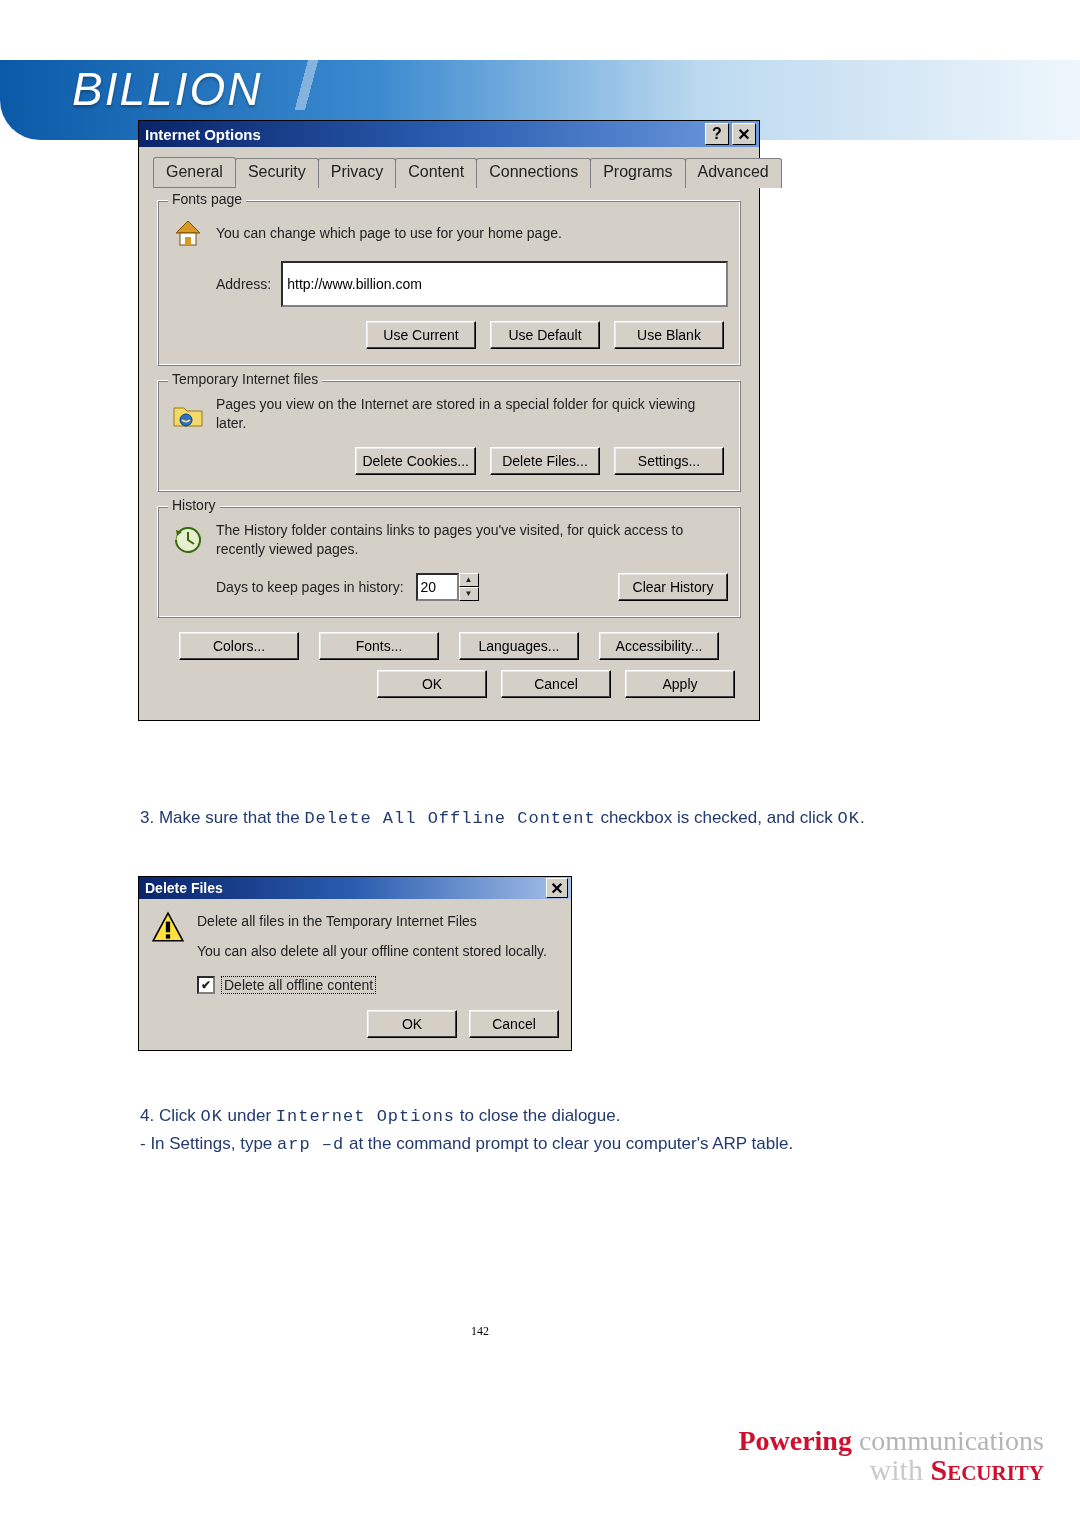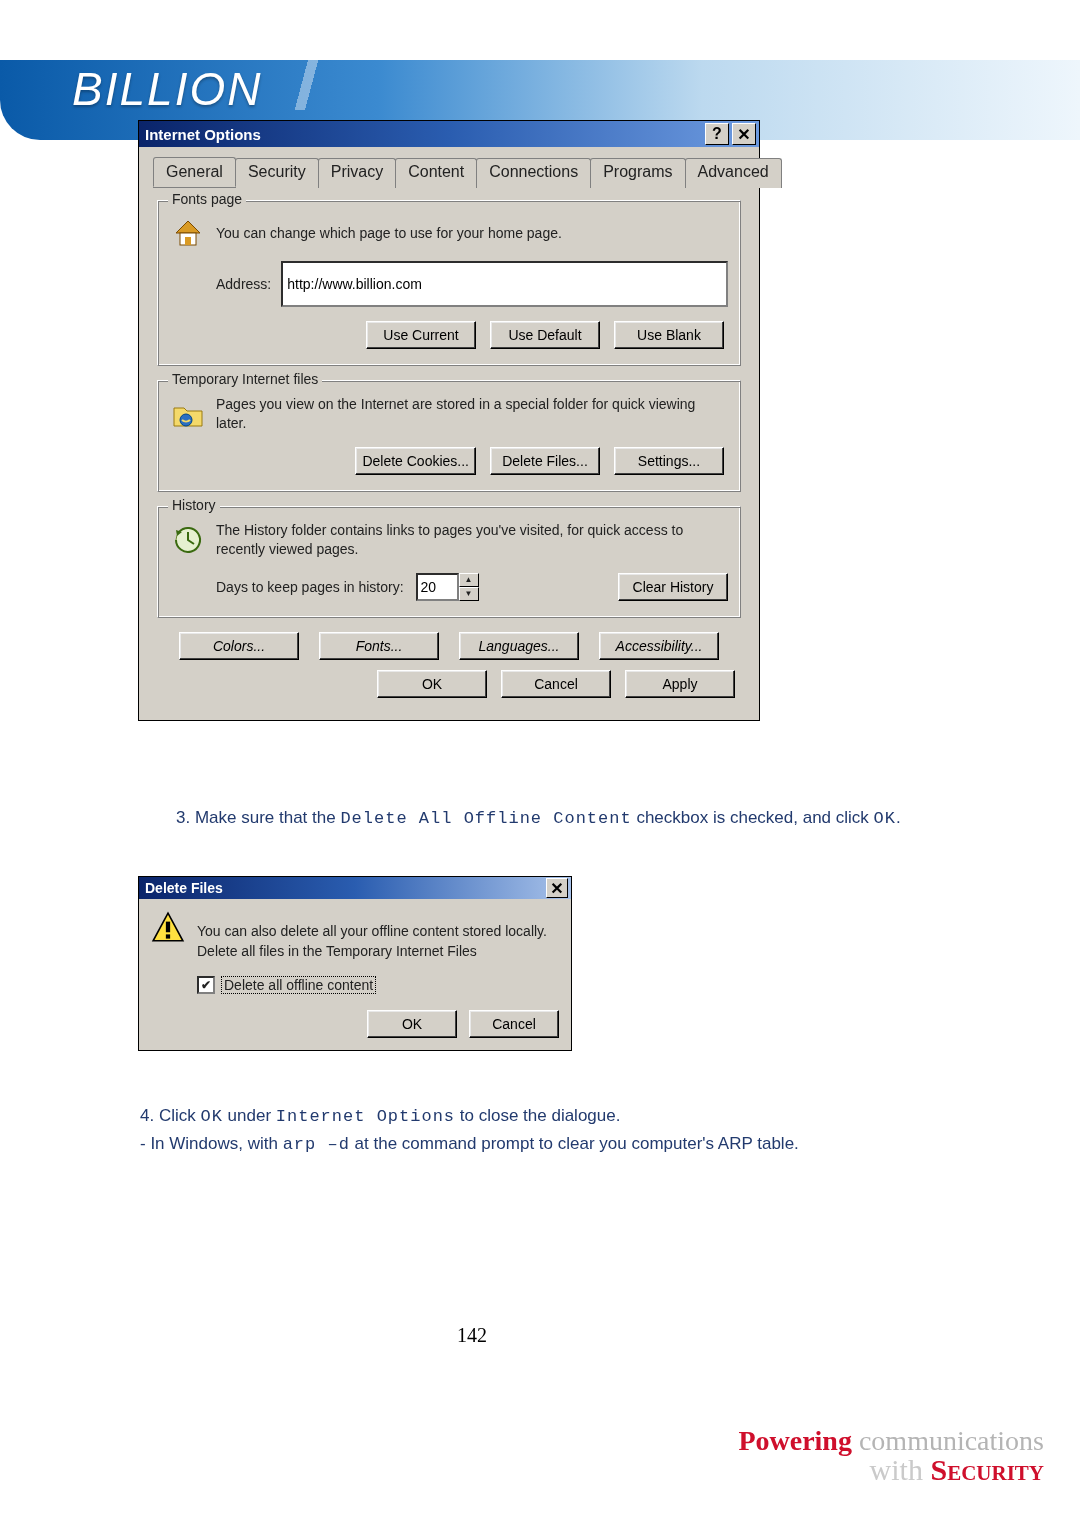--- a/index.html
+++ b/index.html
@@ -30,41 +30,41 @@
   .inset-input{flex:1;height:22px;background:#fff;border:2px inset #808080;padding:10px 4px;font-size:14px;}
   .btn{min-width:110px;height:28px;background:#d4d0c8;border:1px solid #000;border-top-color:#fff;border-left-color:#fff;box-shadow:inset -1px -1px 0 #404040, inset 1px 1px 0 #e8e8e8;font-size:14px;}
   .btn-row{display:flex;gap:14px;justify-content:flex-end;margin-top:14px;margin-right:4px;}
   .btn-row.spread{justify-content:flex-end;}
   .hist-row{display:flex;align-items:center;margin-top:14px;margin-left:46px;gap:12px;}
   .spin{display:flex;}
   .spin input{width:34px;height:22px;border:2px inset #808080;background:#fff;text-align:left;padding-left:3px;font-size:14px;}
   .spin-btns{display:flex;flex-direction:column;}
   .spin-btns div{width:18px;height:12px;border:1px solid #000;border-top-color:#fff;border-left-color:#fff;background:#d4d0c8;font-size:8px;display:flex;align-items:center;justify-content:center;}
   .quad-row{display:flex;gap:20px;justify-content:center;margin:0 4px 10px;}
-  .quad-row .btn{min-width:120px;font-style:italic;}
+  .quad-row .btn{min-width:120px;}
   .dlg-btn-row{display:flex;gap:14px;justify-content:flex-end;margin-right:10px;margin-bottom:10px;}
   .dlg-btn-row .btn{min-width:110px;}
   
   .doc-text{position:absolute;left:140px;width:800px;font-size:17px;color:#223a6e;line-height:1.6;}
-  .doc-text.p3{top:804px;margin-left:36px;}
+  .doc-text.p3{top:804px;}
   .doc-text .mono{font-family:"Courier New",monospace;letter-spacing:1px;}
   
   .df-dialog{position:absolute;left:138px;top:876px;width:432px;border:1px solid #000;background:#d4d0c8;}
   .df-titlebar{height:22px;background:linear-gradient(90deg,#0a246a 0%, #2a5db0 50%, #a8c2ea 100%);display:flex;align-items:center;color:#fff;font-weight:bold;font-size:14px;padding-left:6px;gap:15px;}
   .df-body{padding:12px 12px 12px;}
   .df-body .row{display:flex;gap:12px;align-items:flex-start;}
   .warn-icon{width:34px;height:34px;flex:0 0 34px;}
   .df-text{font-size:14px;line-height:1.45;}
   .chk-row{margin-top:14px;margin-left:46px;display:flex;align-items:center;gap:6px;}
   .chk{width:14px;height:14px;border:2px inset #808080;background:#fff;display:flex;align-items:center;justify-content:center;font-size:12px;font-weight:bold;}
   .chk-label{border:1px dotted #000;padding:0 2px;font-size:14px;}
   .df-btn-row{display:flex;gap:12px;justify-content:flex-end;margin-top:16px;}
   .df-btn-row .btn{min-width:90px;}
   .doc-text.p4{top:1102px;}
-  .page-num{position:absolute;left:4px;width:936px;top:1324px;text-align:center;font-family:"Times New Roman",serif;font-size:20px;color:#000;}
+  .page-num{position:absolute;left:12px;width:936px;top:1324px;text-align:center;font-family:"Times New Roman",serif;font-size:12px;color:#000;}
   .footer-tag{position:absolute;right:36px;bottom:40px;text-align:right;font-family:Georgia,serif;}
   .footer-tag .l1{font-size:28px;color:#b4b4b4;}
   .footer-tag .l1 b{color:#cf0f2c;font-weight:bold;}
   .footer-tag .l2{font-size:30px;color:#cacaca;margin-top:-4px;}
   .footer-tag .l2 b{color:#cf0f2c;font-weight:bold;font-variant:small-caps;}
 </style>
 </head>
 <body>
 
 <div class="page">
@@ -192,41 +192,41 @@
     <div class="df-body">
       <div class="row">
         <div class="warn-icon">
           <svg viewBox="0 0 32 32" width="34" height="34">
               <polygon points="16,2 30,28 2,28" fill="#ffe040" stroke="#000" stroke-width="1.5"></polygon>
               <rect x="14" y="10" width="4" height="10" fill="#000"></rect>
               <rect x="14" y="22" width="4" height="4" fill="#000"></rect>
             </svg>
         </div>
         <div class="df-text">
+          <div>Delete all files in the Temporary Internet Files</div>
           <div style="margin-top:10px;">You can also delete all your offline content stored locally.</div>
-          <div>Delete all files in the Temporary Internet Files</div>
         </div>
       </div>
       <div class="chk-row">
         <div class="chk">✔</div>
         <span class="chk-label">Delete all offline content</span>
       </div>
       <div class="df-btn-row">
         <button class="btn">OK</button>
         <button class="btn">Cancel</button>
       </div>
     </div>
   </div>
 
   <div class="doc-text p4">
     <div>
       <span>4. Click </span><span class="mono">OK</span><span> under </span><span class="mono">Internet Options</span><span> to close the dialogue.</span>
     </div>
     <div>
-      <span>- In Windows, with </span><span class="mono">arp –d</span><span> at the command prompt to clear you computer's ARP table.</span>
+      <span>- In Settings, type </span><span class="mono">arp –d</span><span> at the command prompt to clear you computer's ARP table.</span>
     </div>
   </div>
 
   <div class="page-num">142</div>
 
   <div class="footer-tag">
     <div class="l1"><b>Powering</b><span> communications</span></div>
     <div class="l2"><span>with </span><b>Security</b></div>
   </div>
 

